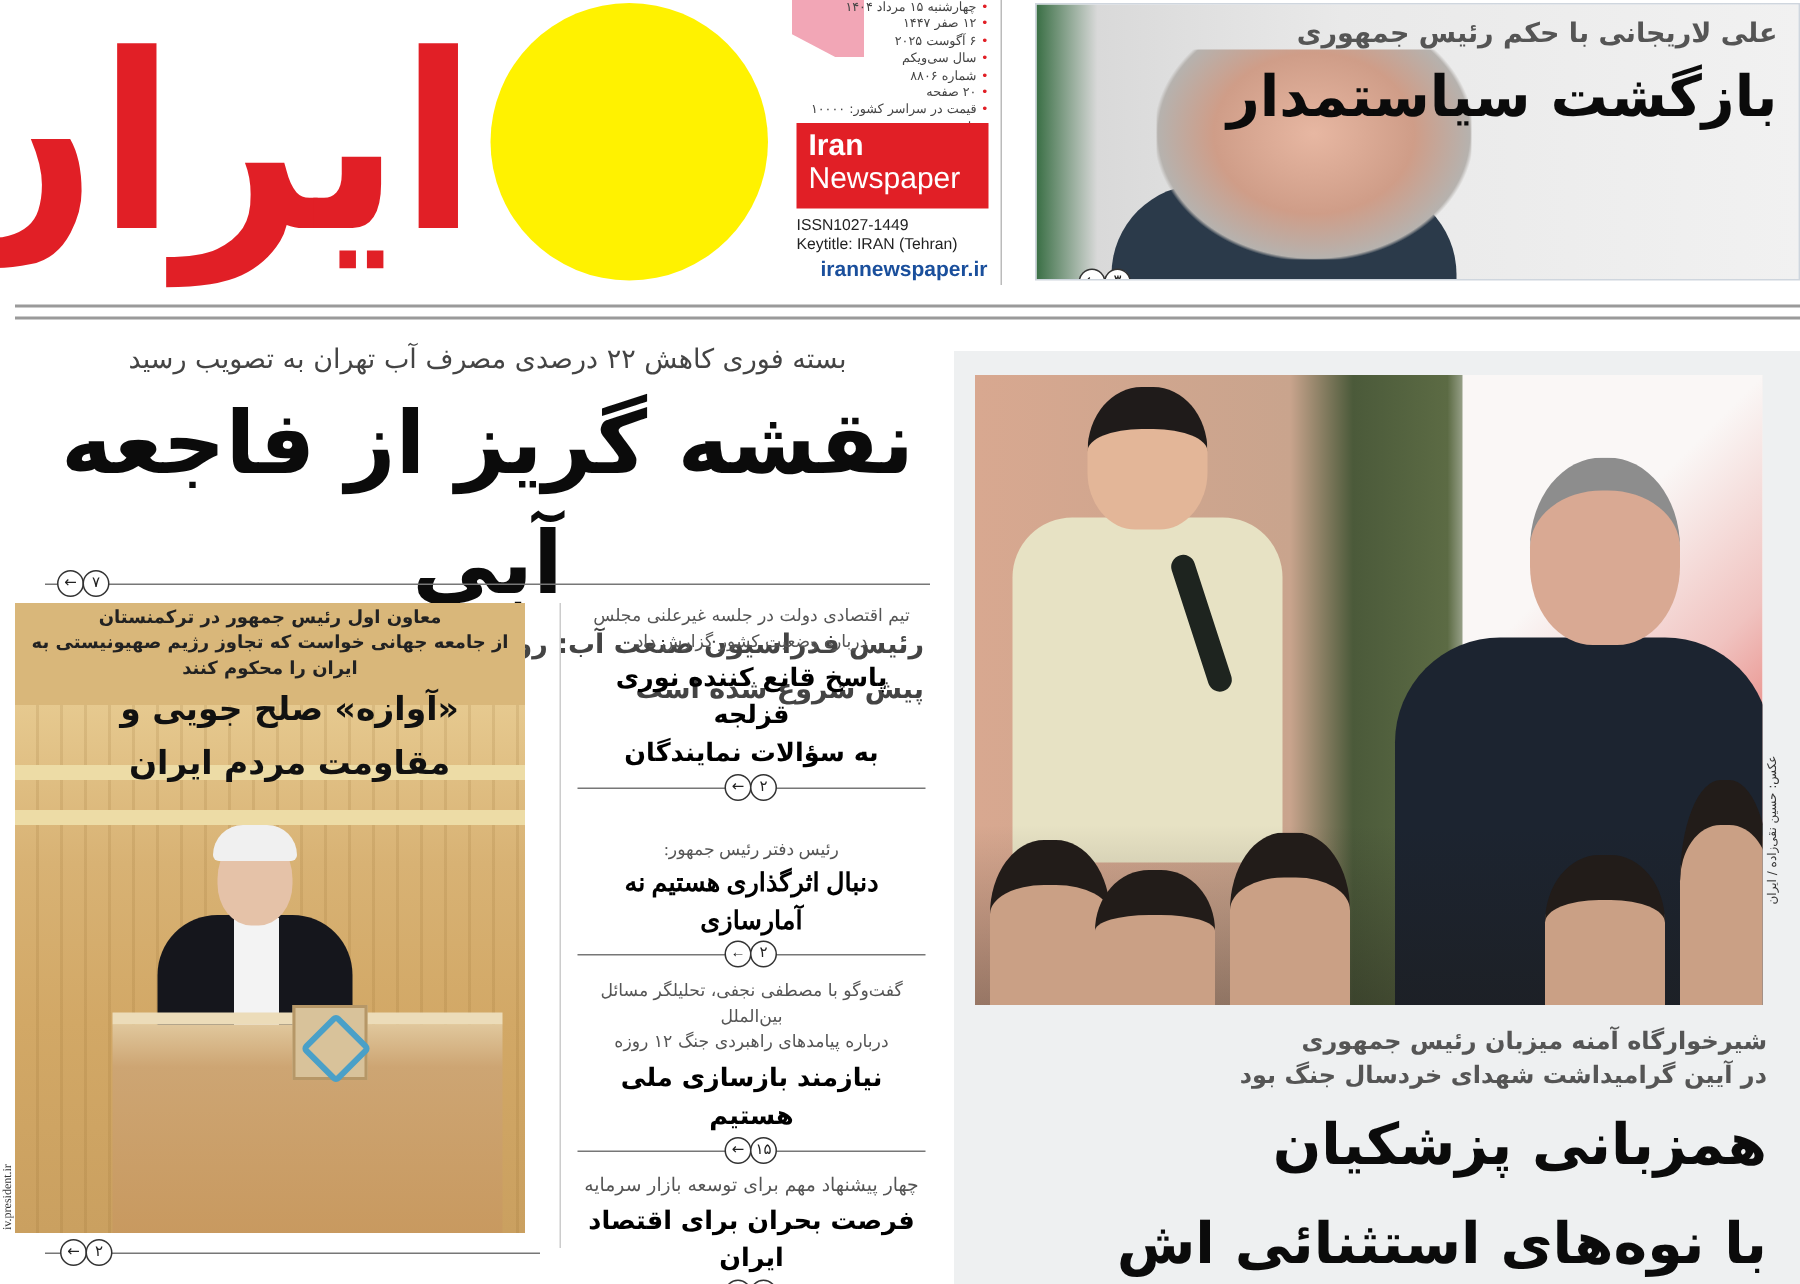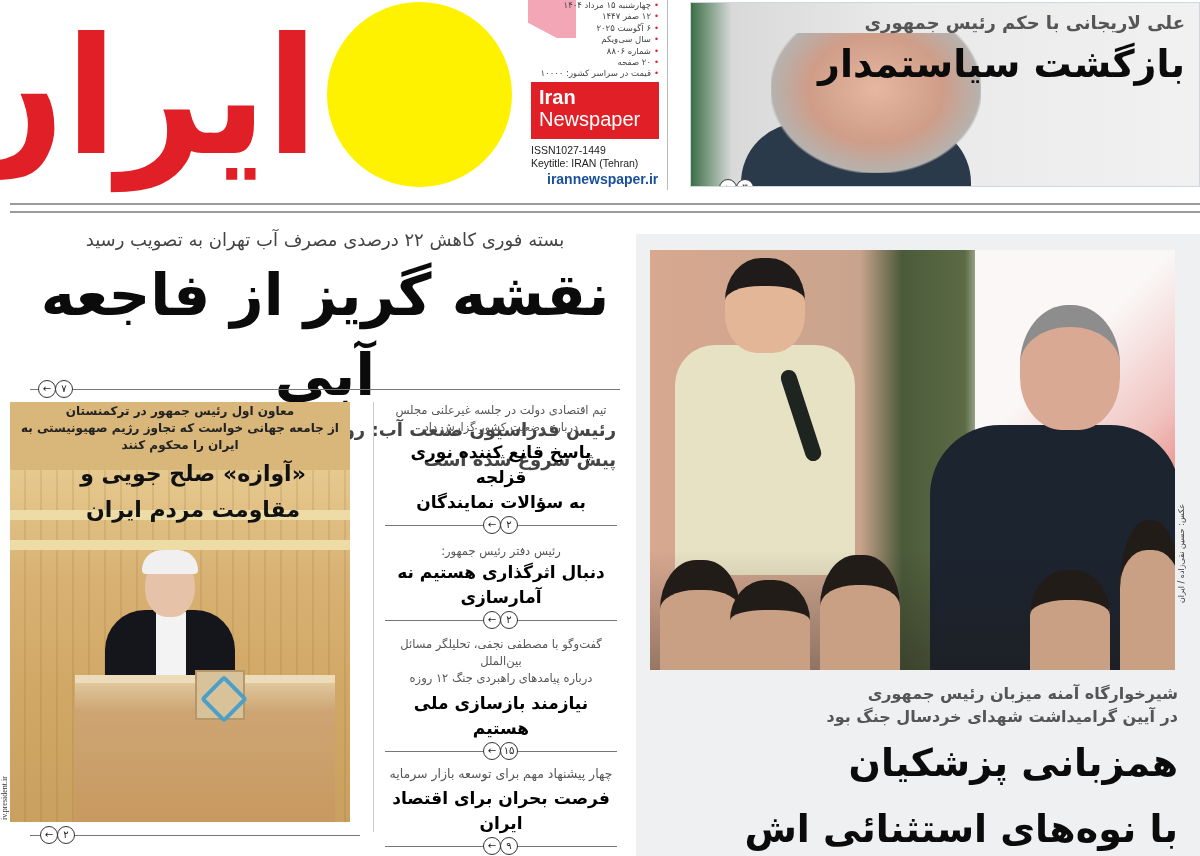--- a/index.html
+++ b/index.html
@@ -206,21 +206,21 @@
     <div class="m-title">به سؤالات نمایندگان</div>
     <div class="m-rule">
       <div class="line"></div>
       <div class="page-ref">
         <span class="c">←</span>
         <span class="c">۲</span>
       </div>
     </div>
   </div>
 
-  <div class="m-story" style="margin-top:6px;">
+  <div class="m-story" style="margin-top:22px;font-family:Liberation Serif, serif;">
     <div class="m-kicker">رئیس دفتر رئیس جمهور:</div>
     <div class="m-title">دنبال اثرگذاری هستیم نه آمارسازی</div>
     <div class="m-rule">
       <div class="line"></div>
       <div class="page-ref">
         <span class="c">←</span>
         <span class="c">۲</span>
       </div>
     </div>
   </div>

